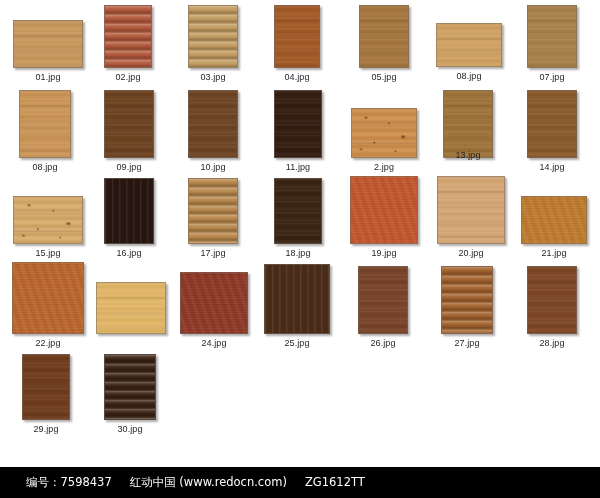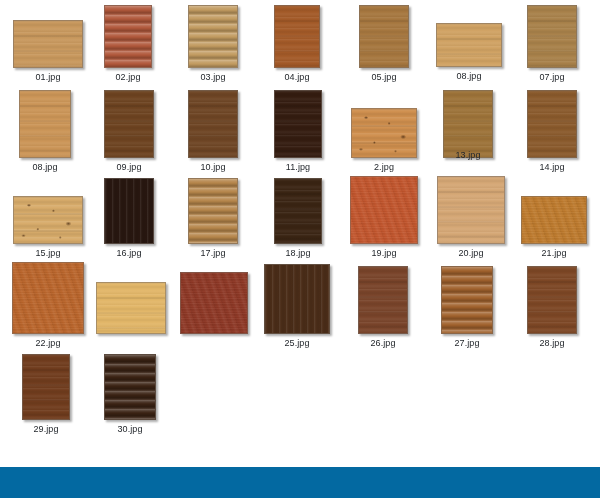--- a/index.html
+++ b/index.html
@@ -312,20 +312,21 @@
       </div>
       <div class="thumb-cell" style="left: 0px; top: 0px; width: 600px; height: 467px; pointer-events: none;">
         <div class="thumb-frame" style="left: 96px; top: 282px; width: 70px; height: 52px; background: rgb(226, 182, 104); pointer-events: auto;">
           <div class="grain horiz"></div>
         </div>
       </div>
       <div class="thumb-cell" style="left: 0px; top: 0px; width: 600px; height: 467px; pointer-events: none;">
         <div class="thumb-frame" style="left: 180px; top: 272px; width: 68px; height: 62px; background: rgb(142, 53, 34); pointer-events: auto;">
           <div class="grain mottled"></div>
         </div>
+        <div class="thumb-label" style="left: 150px; width: 128px; top: 338px;">24.jpg</div>
       </div>
       <div class="thumb-cell" style="left: 0px; top: 0px; width: 528px; height: 467px; pointer-events: none;">
         <div class="thumb-frame" style="left: 264px; top: 264px; width: 66px; height: 70px; background: rgb(75, 45, 24); pointer-events: auto;">
           <div class="grain vert"></div>
         </div>
         <div class="thumb-label" style="left: 234px; width: 126px; top: 338px;">25.jpg</div>
       </div>
       <div class="thumb-cell" style="left: 0px; top: 0px; width: 600px; height: 467px; pointer-events: none;">
         <div class="thumb-frame" style="left: 358px; top: 266px; width: 50px; height: 68px; background: rgb(121, 68, 42); pointer-events: auto;">
           <div class="grain horiz"></div>
@@ -351,14 +352,17 @@
         <div class="thumb-label" style="left: -8px; width: 108px; top: 424px;">29.jpg</div>
       </div>
       <div class="thumb-cell" style="left: 0px; top: 0px; width: 600px; height: 467px; pointer-events: none;">
         <div class="thumb-frame" style="left: 104px; top: 354px; width: 52px; height: 66px; background: rgb(58, 34, 19); pointer-events: auto;">
           <div class="grain banded"></div>
         </div>
         <div class="thumb-label" style="left: 74px; width: 112px; top: 424px;">30.jpg</div>
       </div>
     </div>
 
+  <div id="footer">
+    <span class="footer-text"><span>编号：</span><span>7598437</span><span class="footer-gap-lg"></span><span>红动中国 (www.redocn.com)</span><span class="footer-gap-lg"></span><span>ZG1612TT</span></span>
+  </div>
 
 </div>
 
 </body></html>

